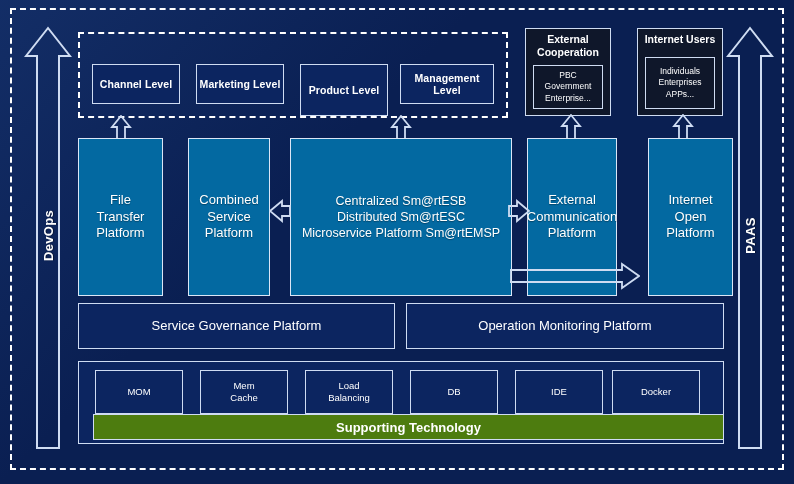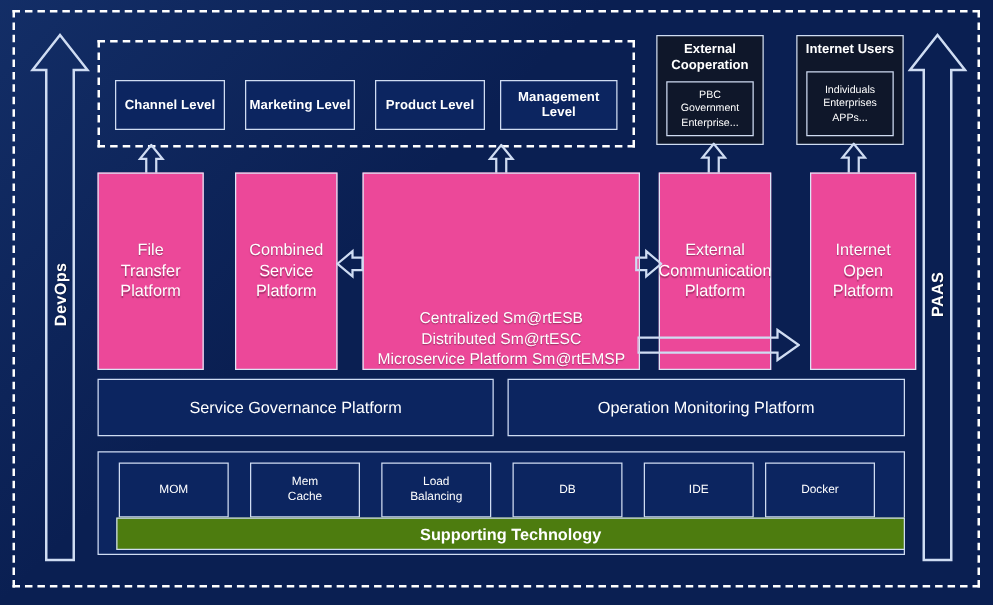--- a/index.html
+++ b/index.html
@@ -66,30 +66,30 @@
     position:absolute;left:7px;right:7px;bottom:6px;
     border:1.5px solid #cfdcf2;box-sizing:border-box;
     font-size:8.5px;line-height:1.35;padding:4px 2px;
     color:#ffffff;
     margin-top:31px;
   }
 
   
   .pbox{
     position:absolute;
-    background:#ec4899;
+    background:#0369a1;
     border:1.5px solid #dbe6f6;
     box-sizing:border-box;
     color:#ffffff;
     display:flex;align-items:center;justify-content:center;
     text-align:center;
     font-size:13px;line-height:1.3;
     text-shadow:0 1px 1px rgba(0,0,0,.35);
   }
-  .pbox.small{font-size:12.5px;align-items:flex-end;}
+  .pbox.small{font-size:12.5px;}
 
   
   .gbox{font-size:13px;}
 
   
   .support-outer{
     position:absolute;left:78px;top:361px;width:646px;height:83px;
     border:1.5px solid #cfdcf2;background:#0c2560;box-sizing:border-box;
   }
   .tech{font-size:9.5px;line-height:1.25;}
@@ -129,21 +129,21 @@
   <div class="vlabel" style="left:718px;top:228px;width:64px;text-align:center;transform:rotate(-90deg);">PAAS</div>
 
   <div class="level-group"></div>
 
   <div class="dbox lvl" style="left:92px;top:64px;width:88px;height:40px;">
     <span>Channel Level</span>
   </div>
   <div class="dbox lvl" style="left:196px;top:64px;width:88px;height:40px;">
     <span>Marketing Level</span>
   </div>
-  <div class="dbox lvl" style="left:300px;top:64px;width:88px;height:40px;">
+  <div class="dbox lvl" style="left:300px;top:64px;width:88px;height:52px;">
     <span>Product Level</span>
   </div>
   <div class="dbox lvl" style="left:400px;top:64px;width:94px;height:40px;">
     <span>Management Level</span>
   </div>
 
   <div class="topgroup" style="left:525px;top:28px;width:86px;height:88px;">
     <div class="tg-title">External Cooperation</div>
     <div class="tg-inner" style="height:44px;display:flex;align-items:center;justify-content:center;">
       <span>PBC Government Enterprise...</span>

